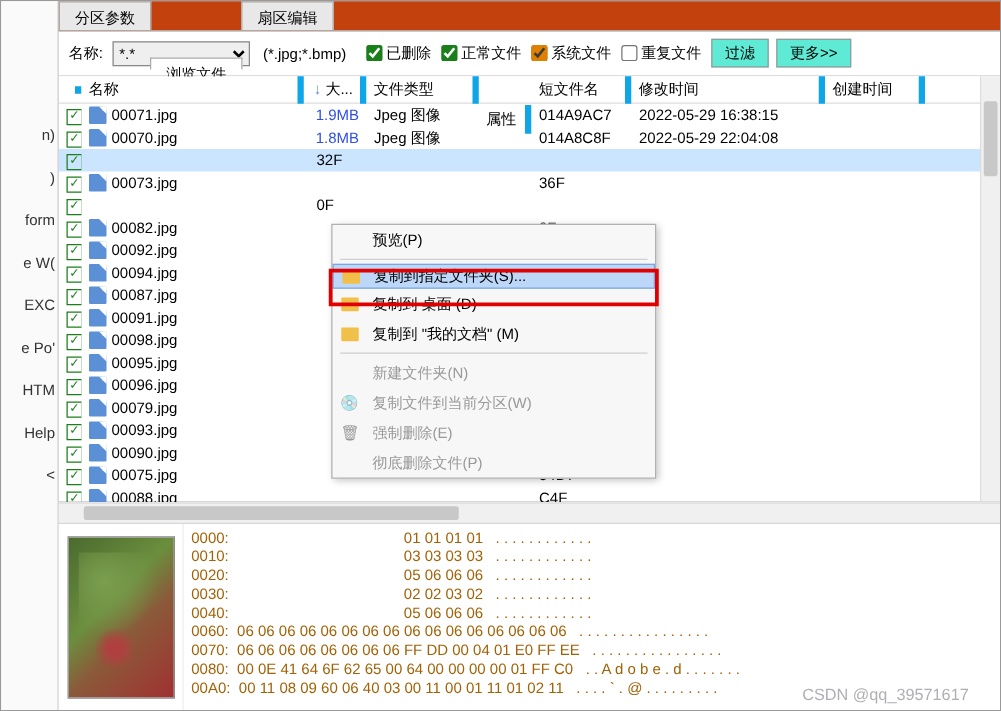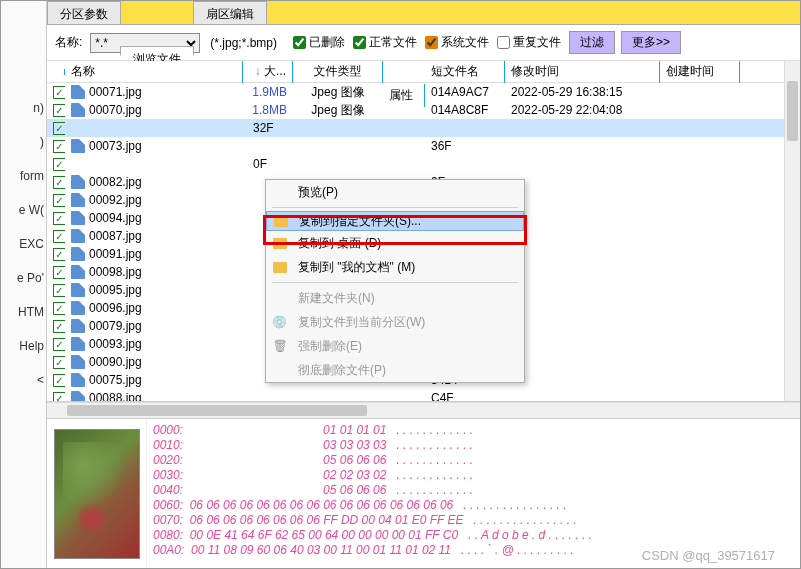--- a/index.html
+++ b/index.html
@@ -5,41 +5,41 @@
 * { margin: 0; padding: 0; box-sizing: border-box; font-family: "Microsoft YaHei", "Segoe UI", Tahoma, sans-serif; font-size: 12px; }
 body { background: #fff; width: 801px; height: 569px; overflow: hidden; position: relative; }
 
 .root { display: flex; height: 100%; border: 1px solid #999; }
 
 .left-pane { width: 46px; border-right: 1px solid #ccc; background: #fafafa; padding-top: 100px; display: flex; flex-direction: column; align-items: flex-end; gap: 20px; overflow: hidden; }
 .left-pane span { white-space: nowrap; font-size: 12px; color: #333; padding-right: 2px; }
 
 .main { flex: 1; display: flex; flex-direction: column; position: relative; }
 
-.tabs { display: flex; border-bottom: 1px solid #aaa; background: #fde047; height: 24px; }
+.tabs { display: flex; border-bottom: 1px solid #aaa; background: #c2410c; height: 24px; }
 .tab { padding: 4px 12px; border: 1px solid #aaa; border-bottom: none; margin-right: -1px; background: #e8e8e8; cursor: pointer; }
 .tab.active { background: #fff; border-bottom: 1px solid #fff; position: relative; top: 1px; margin-top: 44px; }
 
 .toolbar { display: flex; align-items: center; padding: 6px 8px; gap: 6px; border-bottom: 1px solid #ddd; }
 .toolbar label { margin-right: 2px; }
 .toolbar select { width: 110px; height: 20px; border: 1px solid #888; }
 .toolbar .ext { margin-left: 4px; margin-right: 10px; }
 .cb { display: inline-flex; align-items: center; gap: 3px; margin-right: 8px; }
 .cb input { accent-color: #1a7f1a; width: 13px; height: 13px; }
 .cb.orange input { accent-color: #e08000; }
 .cb.yellow input { accent-color: #d0c000; }
-.btn { border: 1px solid #999; background: #c4b5fd; padding: 2px 10px; cursor: pointer; }
+.btn { border: 1px solid #999; background: #5eead4; padding: 2px 10px; cursor: pointer; }
 
 .list-area { flex: 1; position: relative; overflow: hidden; border-bottom: 1px solid #ccc; }
 .list-header { display: flex; background: #fff; border-bottom: 1px solid #ddd; height: 22px; align-items: center; }
-.list-header > div { padding: 3px 6px; border-right: 1px solid #0ea5e9; white-space: nowrap; overflow: hidden; }
+.list-header > div { padding: 3px 6px; border-right: 5px solid #0ea5e9; white-space: nowrap; overflow: hidden; }
 .col-chk { width: 18px; }
 .col-name { width: 178px; }
 .col-size { width: 50px; text-align: right; }
-.col-type { width: 90px; text-align: center; }
+.col-type { width: 90px; }
 .col-attr { width: 42px; margin-top: 48px; }
 .col-short { width: 80px; }
 .col-mtime { width: 155px; }
 .col-ctime { width: 80px; }
 .arrow-sort { color: #5b8fd6; margin-left: 2px; }
 
 .rows { overflow-y: auto; position: relative; }
 .row { display: flex; height: 18px; align-items: center; }
 .row > div { padding: 1px 6px; white-space: nowrap; overflow: hidden; }
 .row.selected { background: #cce5ff; }
@@ -56,21 +56,21 @@
 .menu-sep { height: 1px; background: #d0d0d0; margin: 3px 6px; }
 .menu-icon { position: absolute; left: 6px; width: 16px; height: 16px; display: flex; align-items: center; justify-content: center; }
 .folder-icon { width: 14px; height: 11px; background: #f0c04a; border-radius: 1px; }
 .redbox { position: absolute; border: 3px solid #e00000; pointer-events: none; z-index: 11; left: 216px; top: 154px; width: 264px; height: 30px; }
 
 .hex-area { height: 150px; display: flex; border-top: 1px solid #ccc; background: #fff; overflow: hidden; }
 .thumb { width: 100px; display: flex; align-items: center; justify-content: center; border-right: 1px solid #eee; }
 .thumb-inner { width: 86px; height: 130px; background: linear-gradient(135deg,#4a6b2e,#6b8e3e 40%,#8b5a3a 60%,#a03030); border: 1px solid #888; position: relative; overflow: hidden; }
 .thumb-inner::before { content:""; position:absolute; left:10%; top:10%; width:80%; height:60%; background: radial-gradient(circle at 30% 30%, #7a9e4e, transparent 60%); }
 .thumb-inner::after { content:""; position:absolute; left:20%; bottom:15%; width:50%; height:30%; background: radial-gradient(circle, #b04040 20%, transparent 60%); }
-.hex-text { flex: 1; font-family: Consolas, monospace; font-size: 12px; white-space: pre; padding: 4px 6px; color: #ec4899; overflow: hidden; line-height: 15px; font-style: italic; }
+.hex-text { flex: 1; font-family: Consolas, monospace; font-size: 12px; white-space: pre; padding: 4px 6px; color: #a16207; overflow: hidden; line-height: 15px; }
 
 .watermark { position: absolute; right: 26px; bottom: 6px; color: rgba(120,120,130,0.6); font-size: 13px; z-index: 20; font-family: Arial, sans-serif; }
 
 .scrollbar-v { position: absolute; right: 0; top: 0; bottom: 0; width: 16px; background: #f0f0f0; border-left: 1px solid #ddd; }
 .scrollbar-v .thumb-s { position: absolute; left: 2px; right: 2px; top: 20px; height: 60px; background: #c8c8c8; border-radius: 2px; }
 .scrollbar-h { height: 16px; background: #f0f0f0; border-top: 1px solid #ddd; position: relative; }
 .scrollbar-h .thumb-s { position: absolute; top: 2px; bottom: 2px; left: 20px; width: 300px; background: #c8c8c8; border-radius: 2px; }
 </style>
 </head>
 <body>

